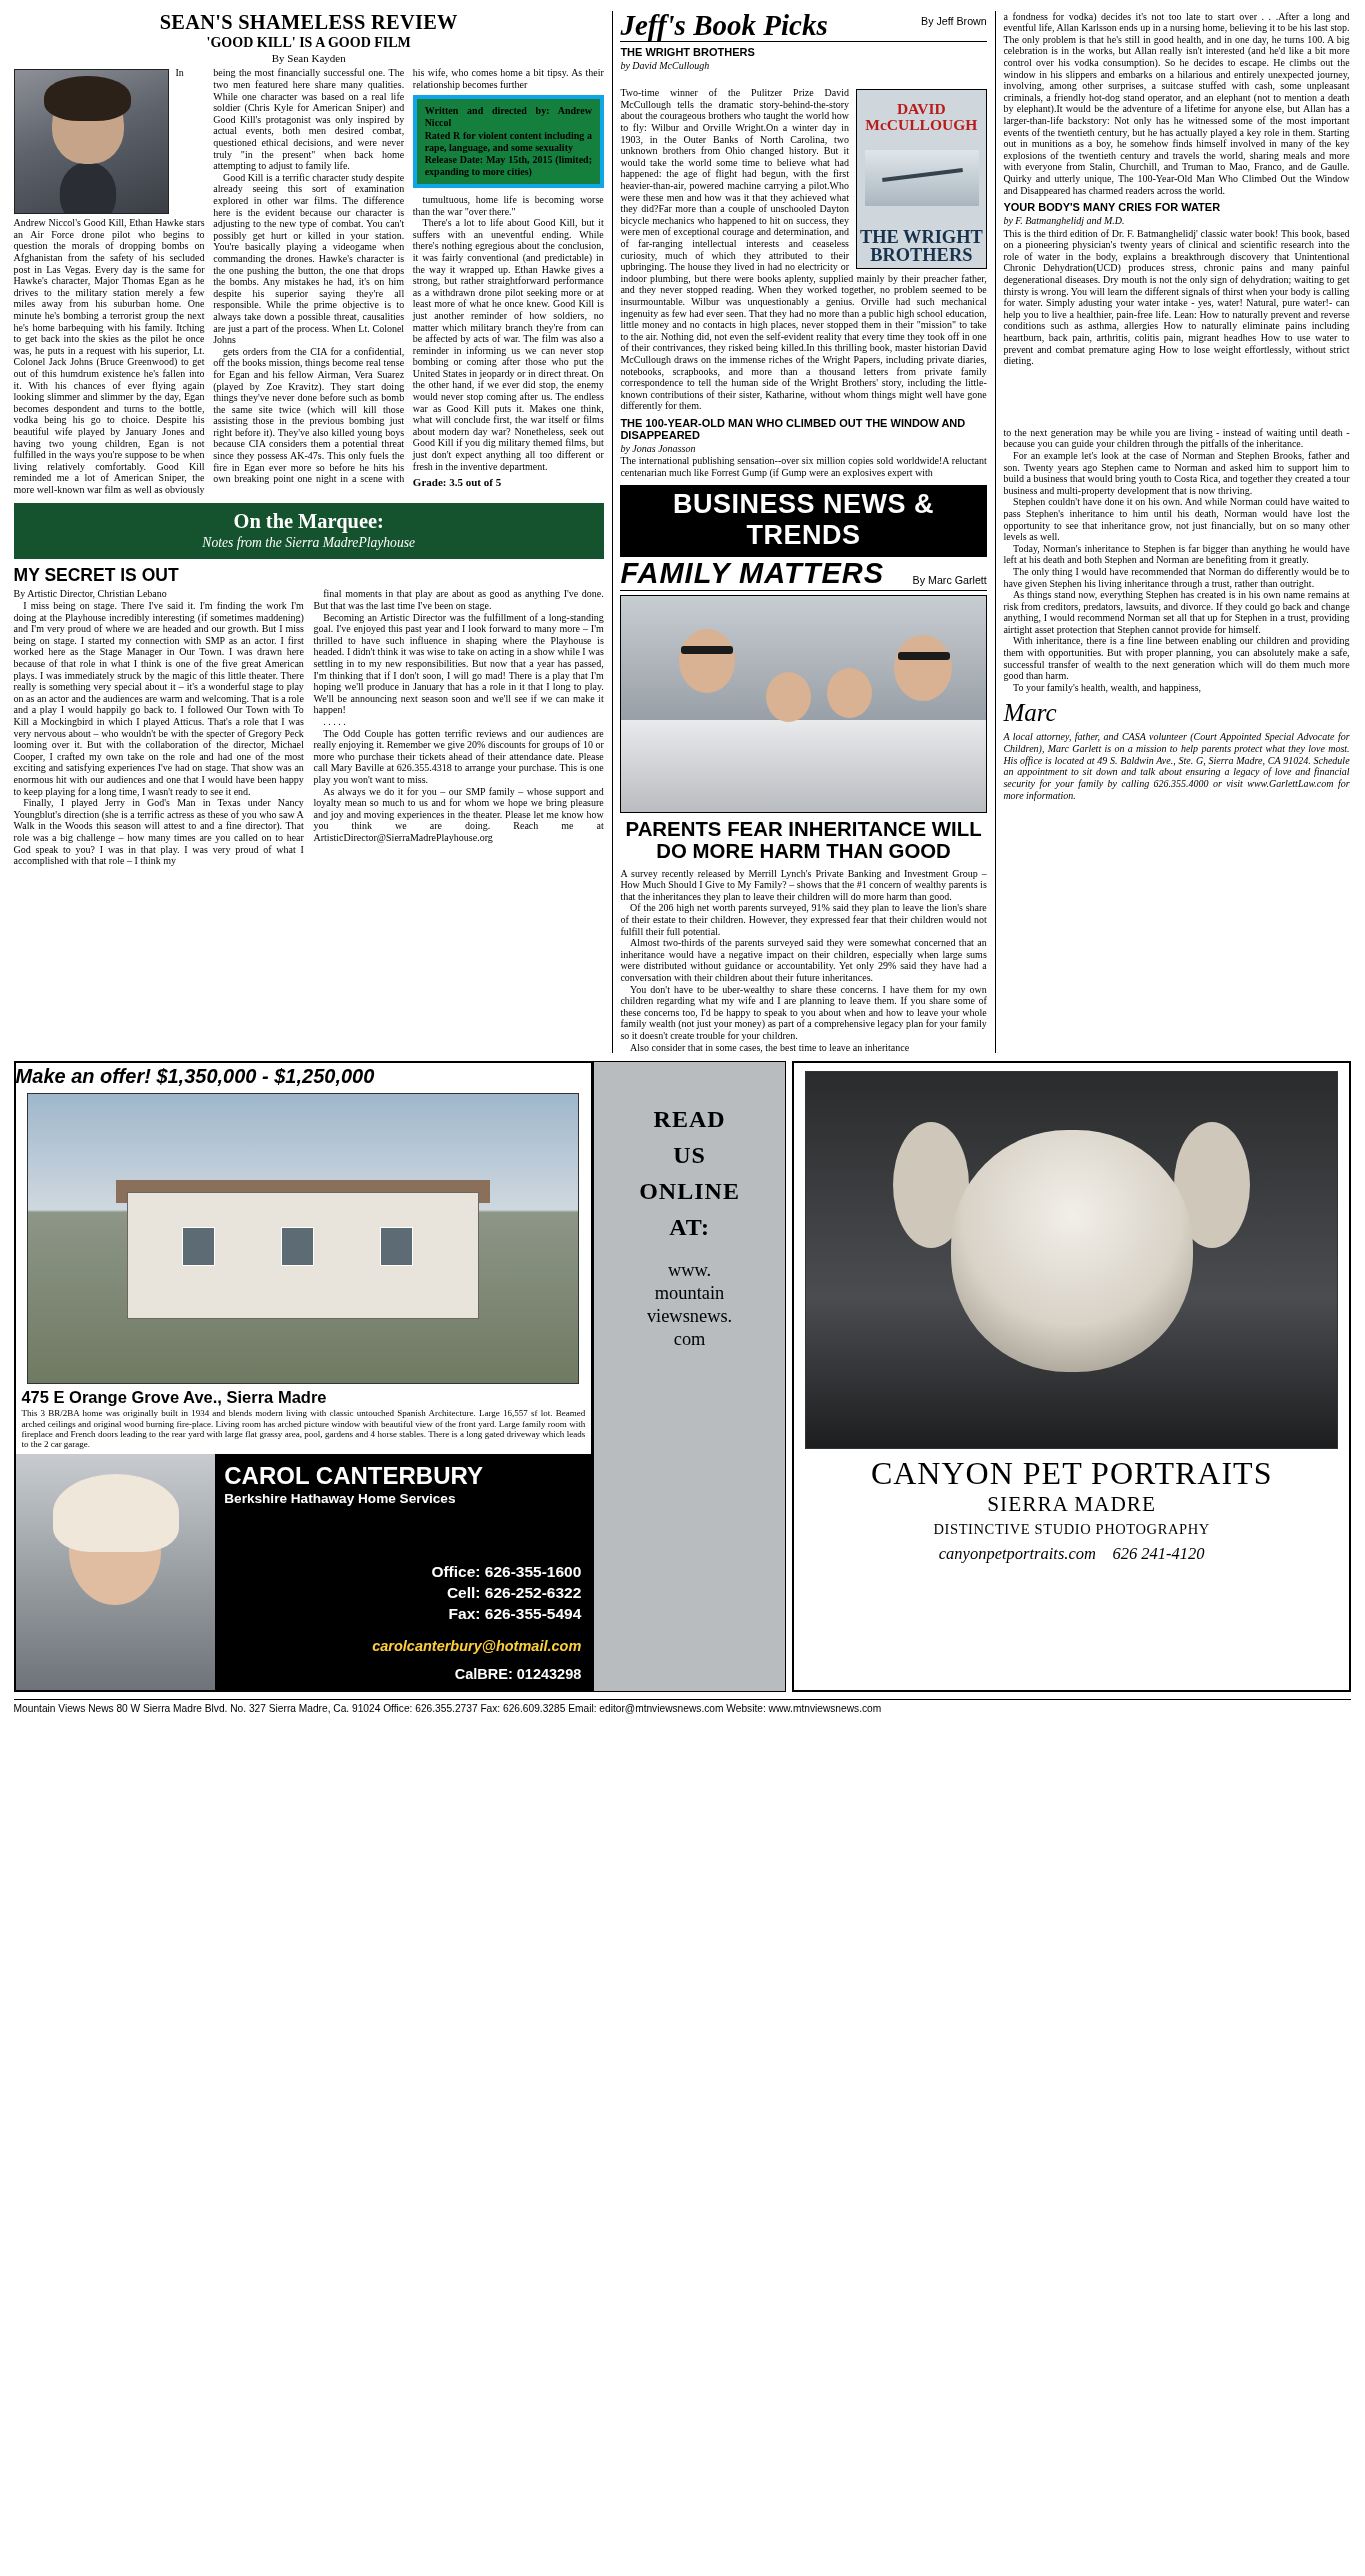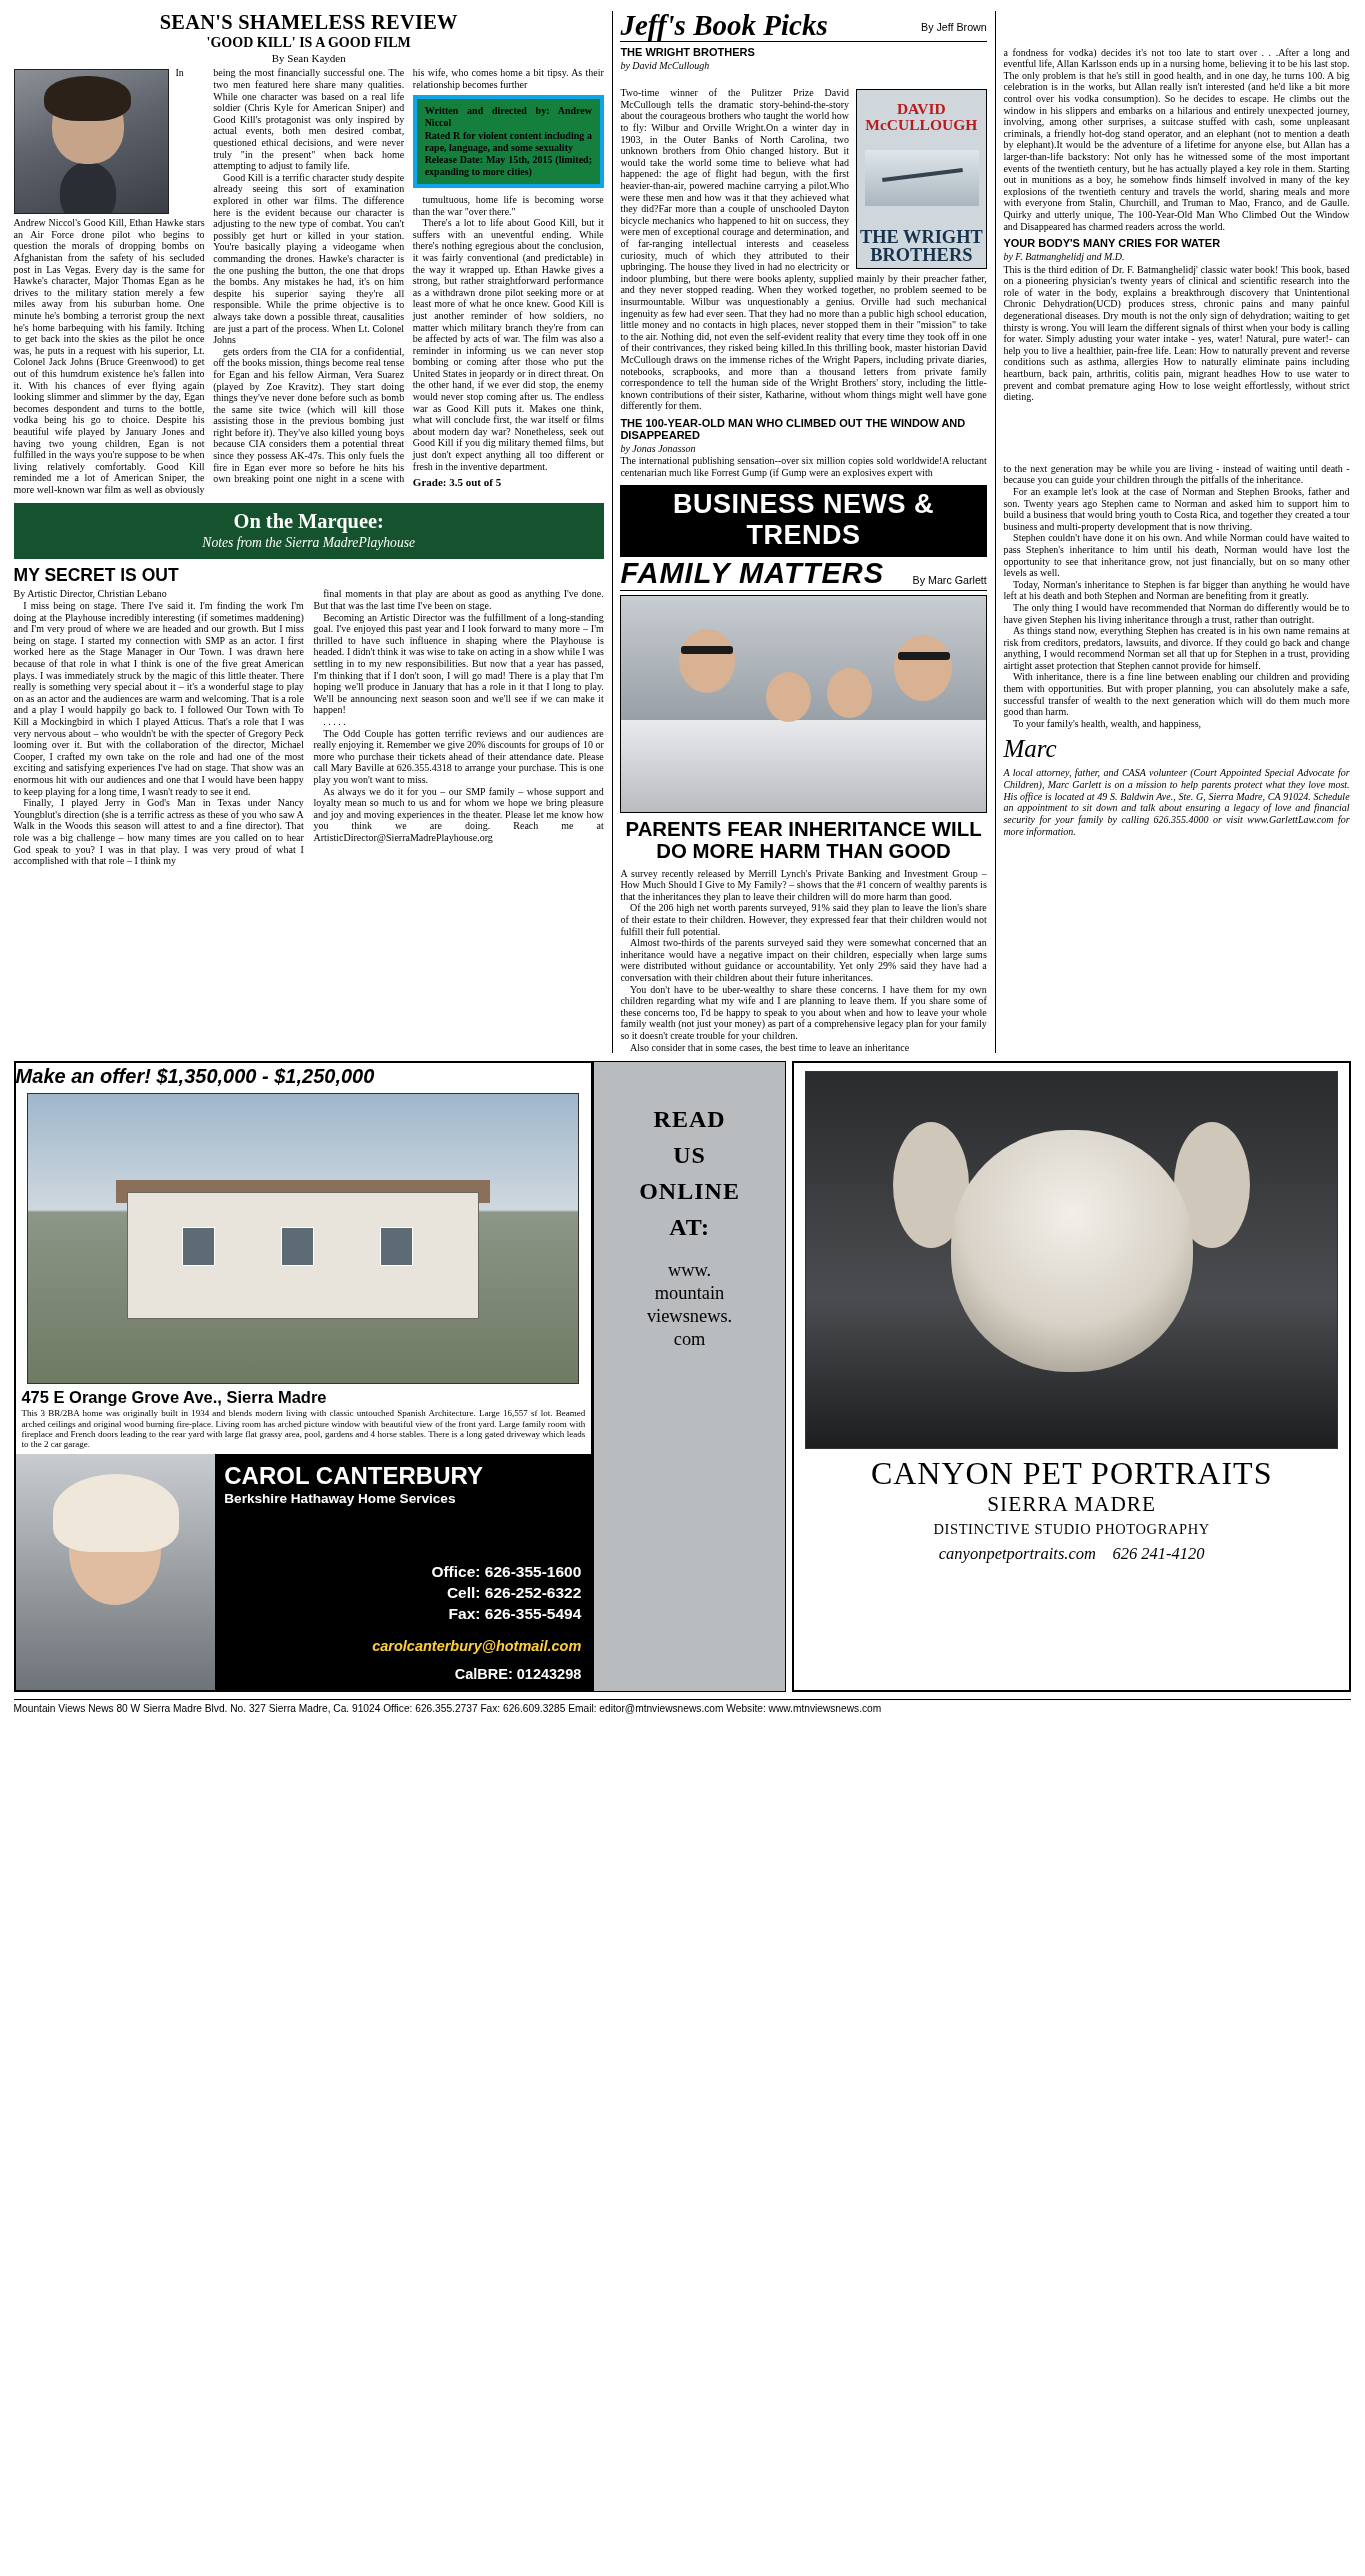--- a/index.html
+++ b/index.html
@@ -20,21 +20,21 @@
     font-weight:bold; font-size:46px; letter-spacing:-1px; margin:0; line-height:1.0;
   }
   .masthead .right { text-align:right; }
   .masthead .pageno { font-family:"Liberation Sans", sans-serif; font-weight:bold; font-size:33px; line-height:0.95; }
   .masthead .dateline { font-family:"Liberation Sans", sans-serif; font-weight:bold; font-size:11px; margin-top:2.9px; }
 
   
   .top-area { display:flex; gap:0px; margin-top:4.8px; }
   .col-left { width:599px; padding-right:7.8px; border-right:1px solid #000; }
   .col-mid  { width:383px; padding:0 7.8px; border-right:1px solid #000;}
-  .col-right{ width:354px; padding-left:7.8px;margin-top:36px; }
+  .col-right{ width:354px; padding-left:7.8px; }
   h2.section-title {
     font-family:"Liberation Serif", serif; font-weight:bold; text-align:center;
     font-size:20.4px; margin:0 0 1px 0; letter-spacing:0.3px;
   }
   .subhead { text-align:center; font-family:"Liberation Serif", serif; font-weight:bold; font-size:14px; margin:1px 0 0 0;}
   .byline { text-align:center; font-size:11px; margin:1px 0 3.9px 0; }
 
   .body-text { font-size:10px; line-height:1.16; text-align:justify; }
   .body-text p { margin:0 0 0px 0; text-indent:9.7px; }
   .body-text p.first { text-indent:0; }
@@ -68,21 +68,21 @@
   .marquee-box .t2 { font-style:italic; font-size:13.6px; margin-top:1.9px; }
 
   h3.story-head { font-family:"Liberation Sans", sans-serif; font-weight:bold; font-size:17.5px; margin:5.8px 0 2.9px 0; }
   h4.sub-head { font-family:"Liberation Sans", sans-serif; font-weight:bold; font-size:11px; margin:4.8px 0 1.9px 0; }
 
   
   .script-title {
     font-family:"Liberation Serif", serif; font-style:italic; font-weight:bold; font-size:29px; line-height:1;
   }
   .jeff-head { display:flex; align-items:flex-end; justify-content:space-between; border-bottom:1.9px solid #000; padding-bottom:1px;}
-  .jeff-by { font-size:10.7px; font-family:"Liberation Sans", sans-serif; padding-bottom:7px;}
+  .jeff-by { font-size:10.7px; font-family:"Liberation Sans", sans-serif; padding-bottom:13px;}
 
   .bookcover {
     width:131px; height:180px; float:right; margin:1.9px 0 2.9px 6.8px; border:1px solid #000;
     background:#cfd6dc; position:relative; overflow:hidden;
   }
   .bookcover .bt { font-family:"Liberation Serif", serif; font-weight:bold; font-size:15.5px; text-align:center; line-height:1; padding-top:11px; color:#b91c1c;}
   .bookcover .plane { position:absolute; left:7.8px; top:60px; width:114px; height:56px; background:linear-gradient(180deg,#dfe6eb,#aab6bf); }
   .bookcover .plane:after{content:"";position:absolute;left:17.5px;top:23px;width:81px;height:3.9px;background:#35434e;transform:rotate(-7deg);}
   .bookcover .bb { position:absolute; bottom:3.9px; left:0; right:0; text-align:center; font-family:"Liberation Serif", serif; font-weight:bold; font-size:18.4px; line-height:0.95; color:#16324d;}
 

